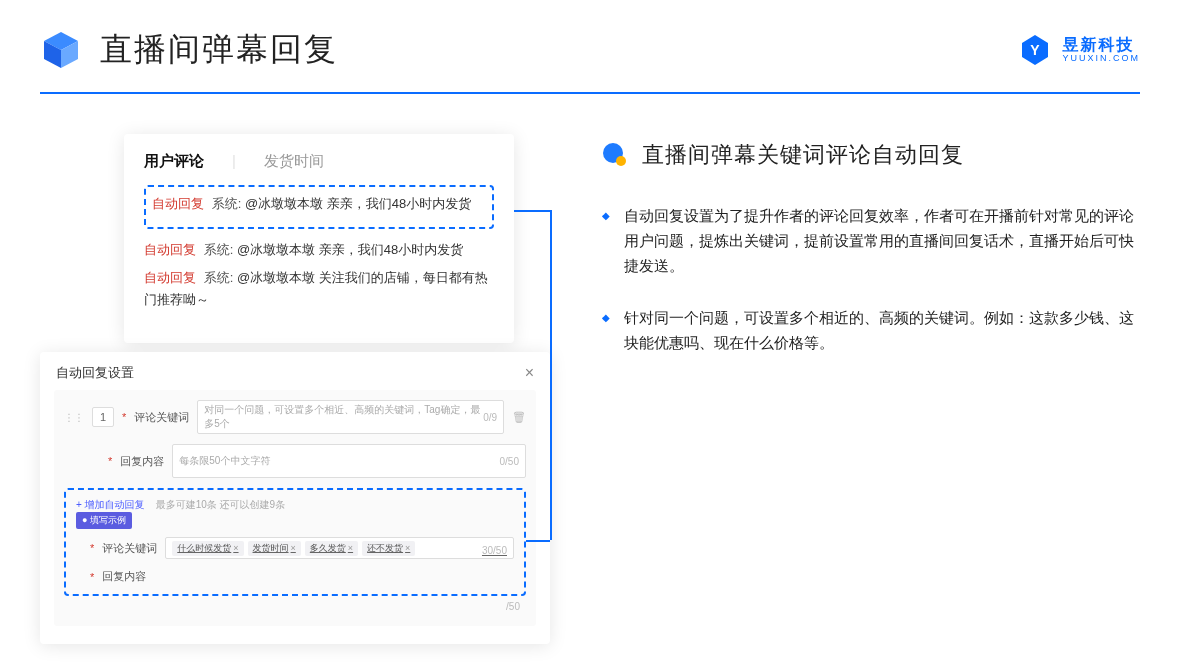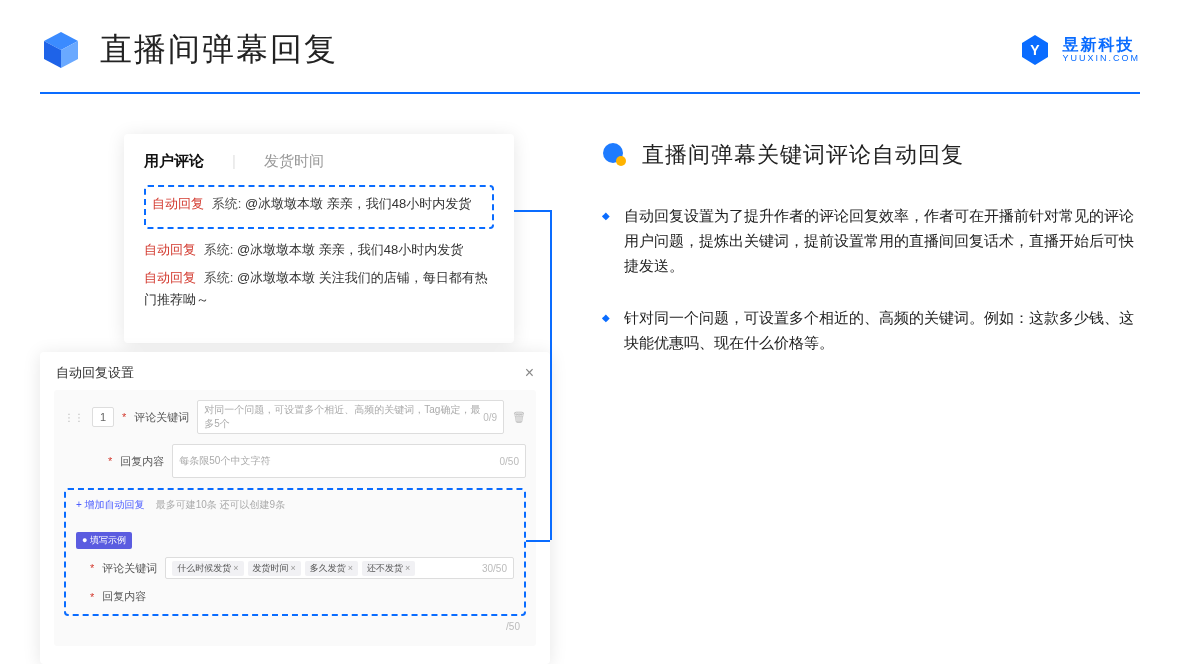--- a/index.html
+++ b/index.html
@@ -56,22 +56,22 @@
   .label { color:#555; font-size:11px; white-space:nowrap; }
   .input-box { flex:1; border:1px solid #ddd; background:#fff; border-radius:2px; height:34px; display:flex; align-items:center; padding:0 6px; font-size:10px; color:#aaa; justify-content:space-between; }
   .counter { color:#bbb; font-size:10px; }
   .trash { color:#bbb; font-size:11px; }
 
   .row-indent { margin-left:44px; }
 
   .example-wrap { border:2px dashed #0a6cff; border-radius:4px; padding:8px 10px 10px 10px; margin-top:6px; }
   .add-link { color:#4b5cff; font-size:10px; margin-right:8px; }
   .hint { color:#aaa; font-size:10px; }
-  .pill { display:inline-block; background:#5b5ce0; color:#fff; font-size:9px; padding:2px 6px; border-radius:2px; margin:20px 0 8px 0; }
-  .tag-input { flex:1; border:1px solid #ddd; background:#fff; border-radius:2px; min-height:22px; display:flex; align-items:center; flex-wrap:wrap; gap:4px; padding:2px 6px; font-size:9px; }
+  .pill { display:inline-block; background:#5b5ce0; color:#fff; font-size:9px; padding:2px 6px; border-radius:2px; margin:0 0 8px 0; }
+  .tag-input { flex:1; border:1px solid #ddd; background:#fff; border-radius:2px; min-height:22px; display:flex; align-items:flex-end; flex-wrap:wrap; gap:4px; padding:2px 6px; font-size:9px;text-decoration:underline; }
   .tag { background:#f1f1f4; color:#555; padding:1px 5px; border-radius:2px; font-size:9px; white-space:nowrap; }
   .tag .x { color:#999; margin-left:2px; }
   .filled { color:#555; }
 
   
   .connector-h { position:absolute; height:2px; background:#0a6cff; }
   .connector-v { position:absolute; width:2px; background:#0a6cff; }
 </style>
 </head>
 <body>

